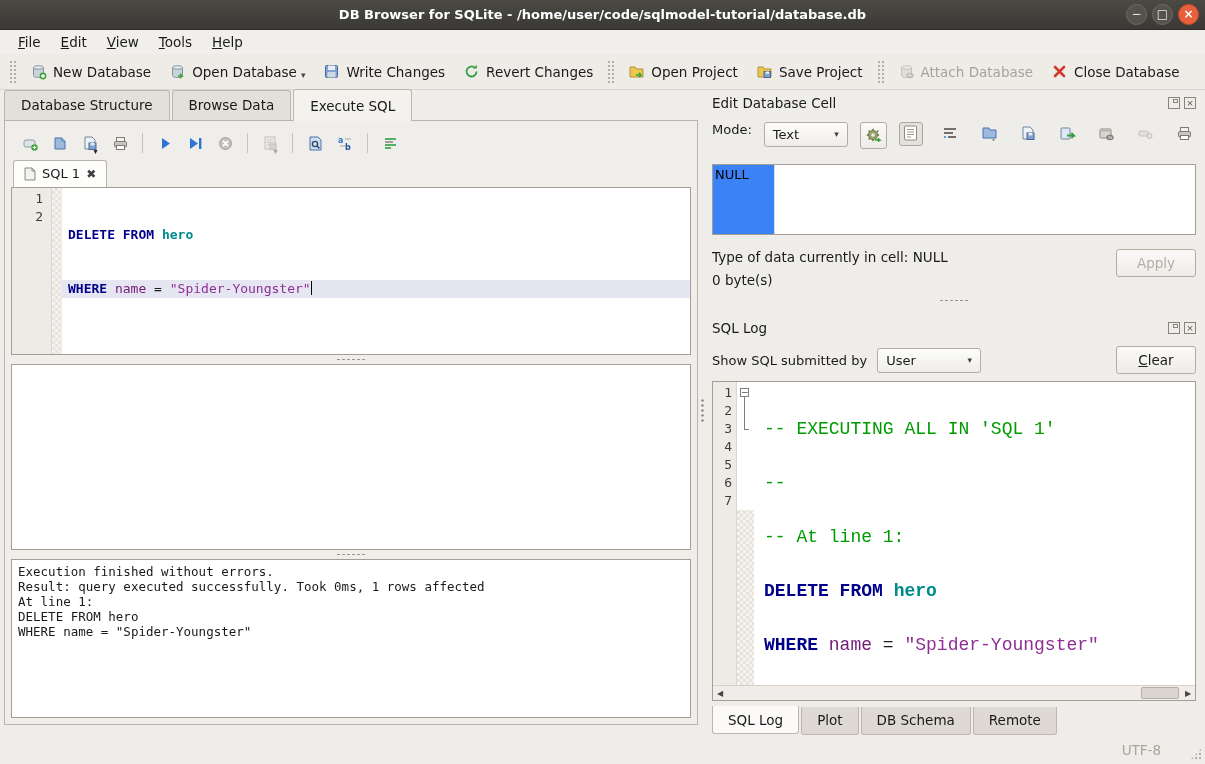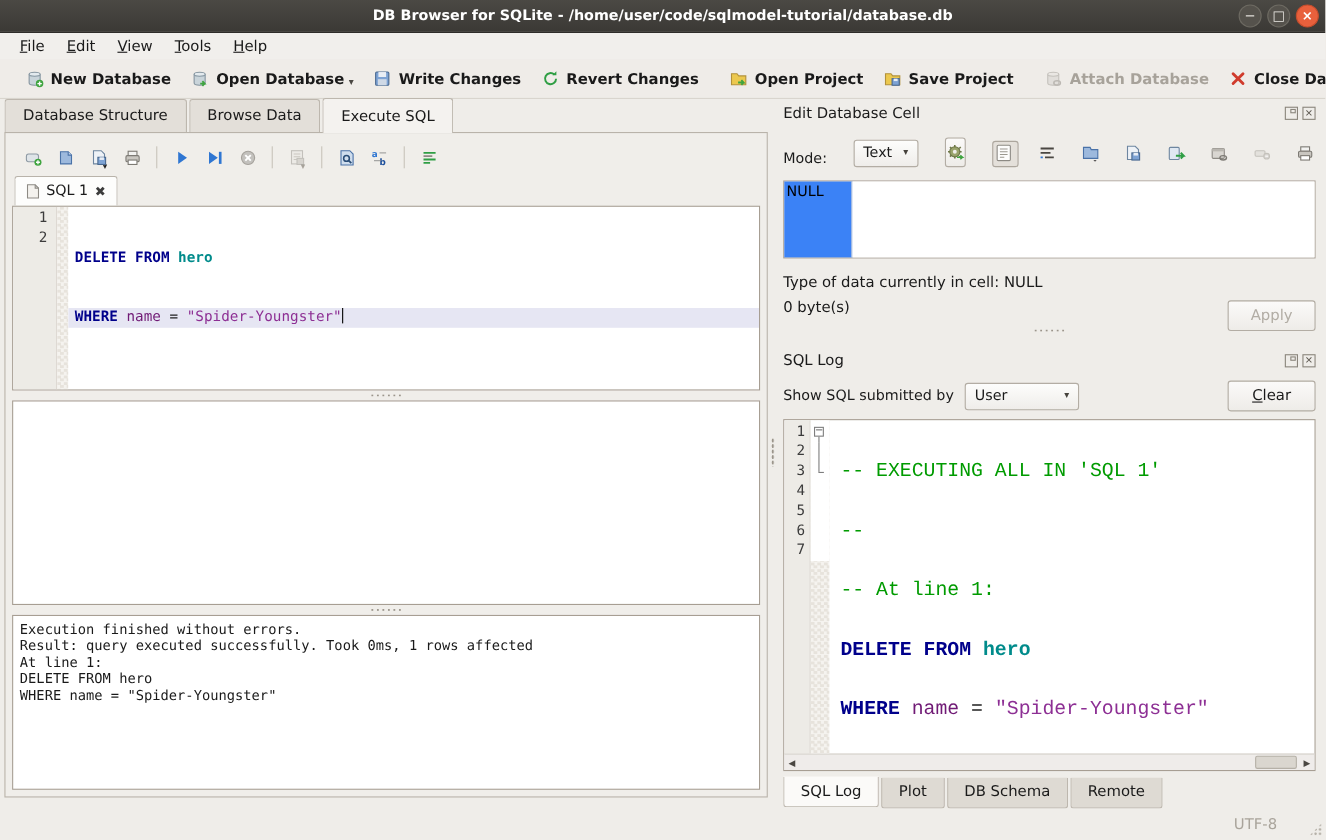--- a/index.html
+++ b/index.html
@@ -18,21 +18,21 @@
   .winbtn.close { background:#e8603c; border-color:#c44d2d; color:#fff; font-weight:bold; }
 
   
   .menubar { position:absolute; left:0; top:30px; width:1205px; height:24px;
     background:#f1efec; display:flex; align-items:center; padding-left:8px; }
   .menu-item { display:inline-block; padding:3px 10px; font-size:13.5px; }
   .menu-item::first-letter { text-decoration:underline; }
 
   
   .toolbar { position:absolute; left:0; top:54px; width:1205px; height:36px;
-    background:#efece8; border-bottom:1px solid #d9d5ce; display:flex; align-items:center; padding-left:4px;font-weight:bold; }
+    background:#efece8; border-bottom:1px solid #d9d5ce; display:flex; align-items:center; padding-left:4px; }
   .tb-handle { width:7px; height:24px; margin:0 5px;
     background-image:radial-gradient(#b4afa6 1px, transparent 1.2px); background-size:4px 4px; }
   .tb-btn { display:flex; align-items:center; gap:6px; padding:4px 9px; font-size:13.5px; white-space:nowrap; }
   .tb-btn.disabled { color:#a7a29a; }
   .tb-btn .caret { font-size:9px; color:#4a4742; margin-left:-2px; align-self:flex-end; }
   .ico { position:relative; display:inline-block; width:17px; height:17px; flex:none; }
   .ico svg { position:absolute; left:0; top:0; }
 
   
   .main { position:absolute; left:0; top:90px; width:1205px; height:645px; }
@@ -88,28 +88,28 @@
 
   
   .right-panel { position:absolute; left:706px; top:0; width:499px; height:645px;
     padding:2px 9px 0 6px; display:flex; flex-direction:column; }
   .dock-header { display:flex; align-items:center; height:22px; }
   .dock-title { flex:1; font-size:13.5px; }
   .dock-btn { width:12px; height:12px; border:1px solid #8a857c; margin-left:4px; position:relative;
     font-size:9px; line-height:10px; text-align:center; color:#5c5850; }
   .dock-btn .inner-sq { position:absolute; right:1px; top:1px; width:5px; height:4px; border:1px solid #8a857c; }
 
-  .mode-row { display:flex; align-items:flex-end; margin-top:8px; height:30px; gap:24px; }
+  .mode-row { display:flex; align-items:flex-start; margin-top:8px; height:30px; gap:12px; }
   .combo { display:flex; align-items:center; justify-content:space-between;
     background:linear-gradient(#fdfdfc,#efedea); border:1px solid #b3ada4; border-radius:3px;
     padding:4px 8px; font-size:13px; }
   .combo .caret { font-size:9px; color:#46423c; margin-left:10px; }
   .pushbtn { background:linear-gradient(#fbfaf9,#eeece8); border:1px solid #b3ada4; border-radius:3px;
     text-align:center; font-size:13.5px; }
-  .pushbtn.disabled { color:#b2ada5;margin-top:24px; }
+  .pushbtn.disabled { color:#b2ada5; }
   .sq-btn { width:27px; height:27px; display:flex; align-items:center; justify-content:center; }
   .cell-icons { display:flex; align-items:center; gap:15px; margin-left:auto; }
   .cicon { width:24px; height:24px; display:flex; align-items:center; justify-content:center; border-radius:3px; }
   .cicon.active { background:#e4e0da; border:1px solid #aca69d; }
 
   .cell-box { margin-top:12px; height:72px; border:1px solid #a79e93; background:#fff; display:flex; }
   .cell-gutter { width:62px; background:#3b82f6; border-right:1px solid #e2ded7;
     padding:2px 0 0 2px; font-size:13px; color:#000; }
   .cell-info { margin-top:14px; position:relative; height:48px; }
   .cell-info .line { font-size:13.5px; margin-bottom:7px; }

